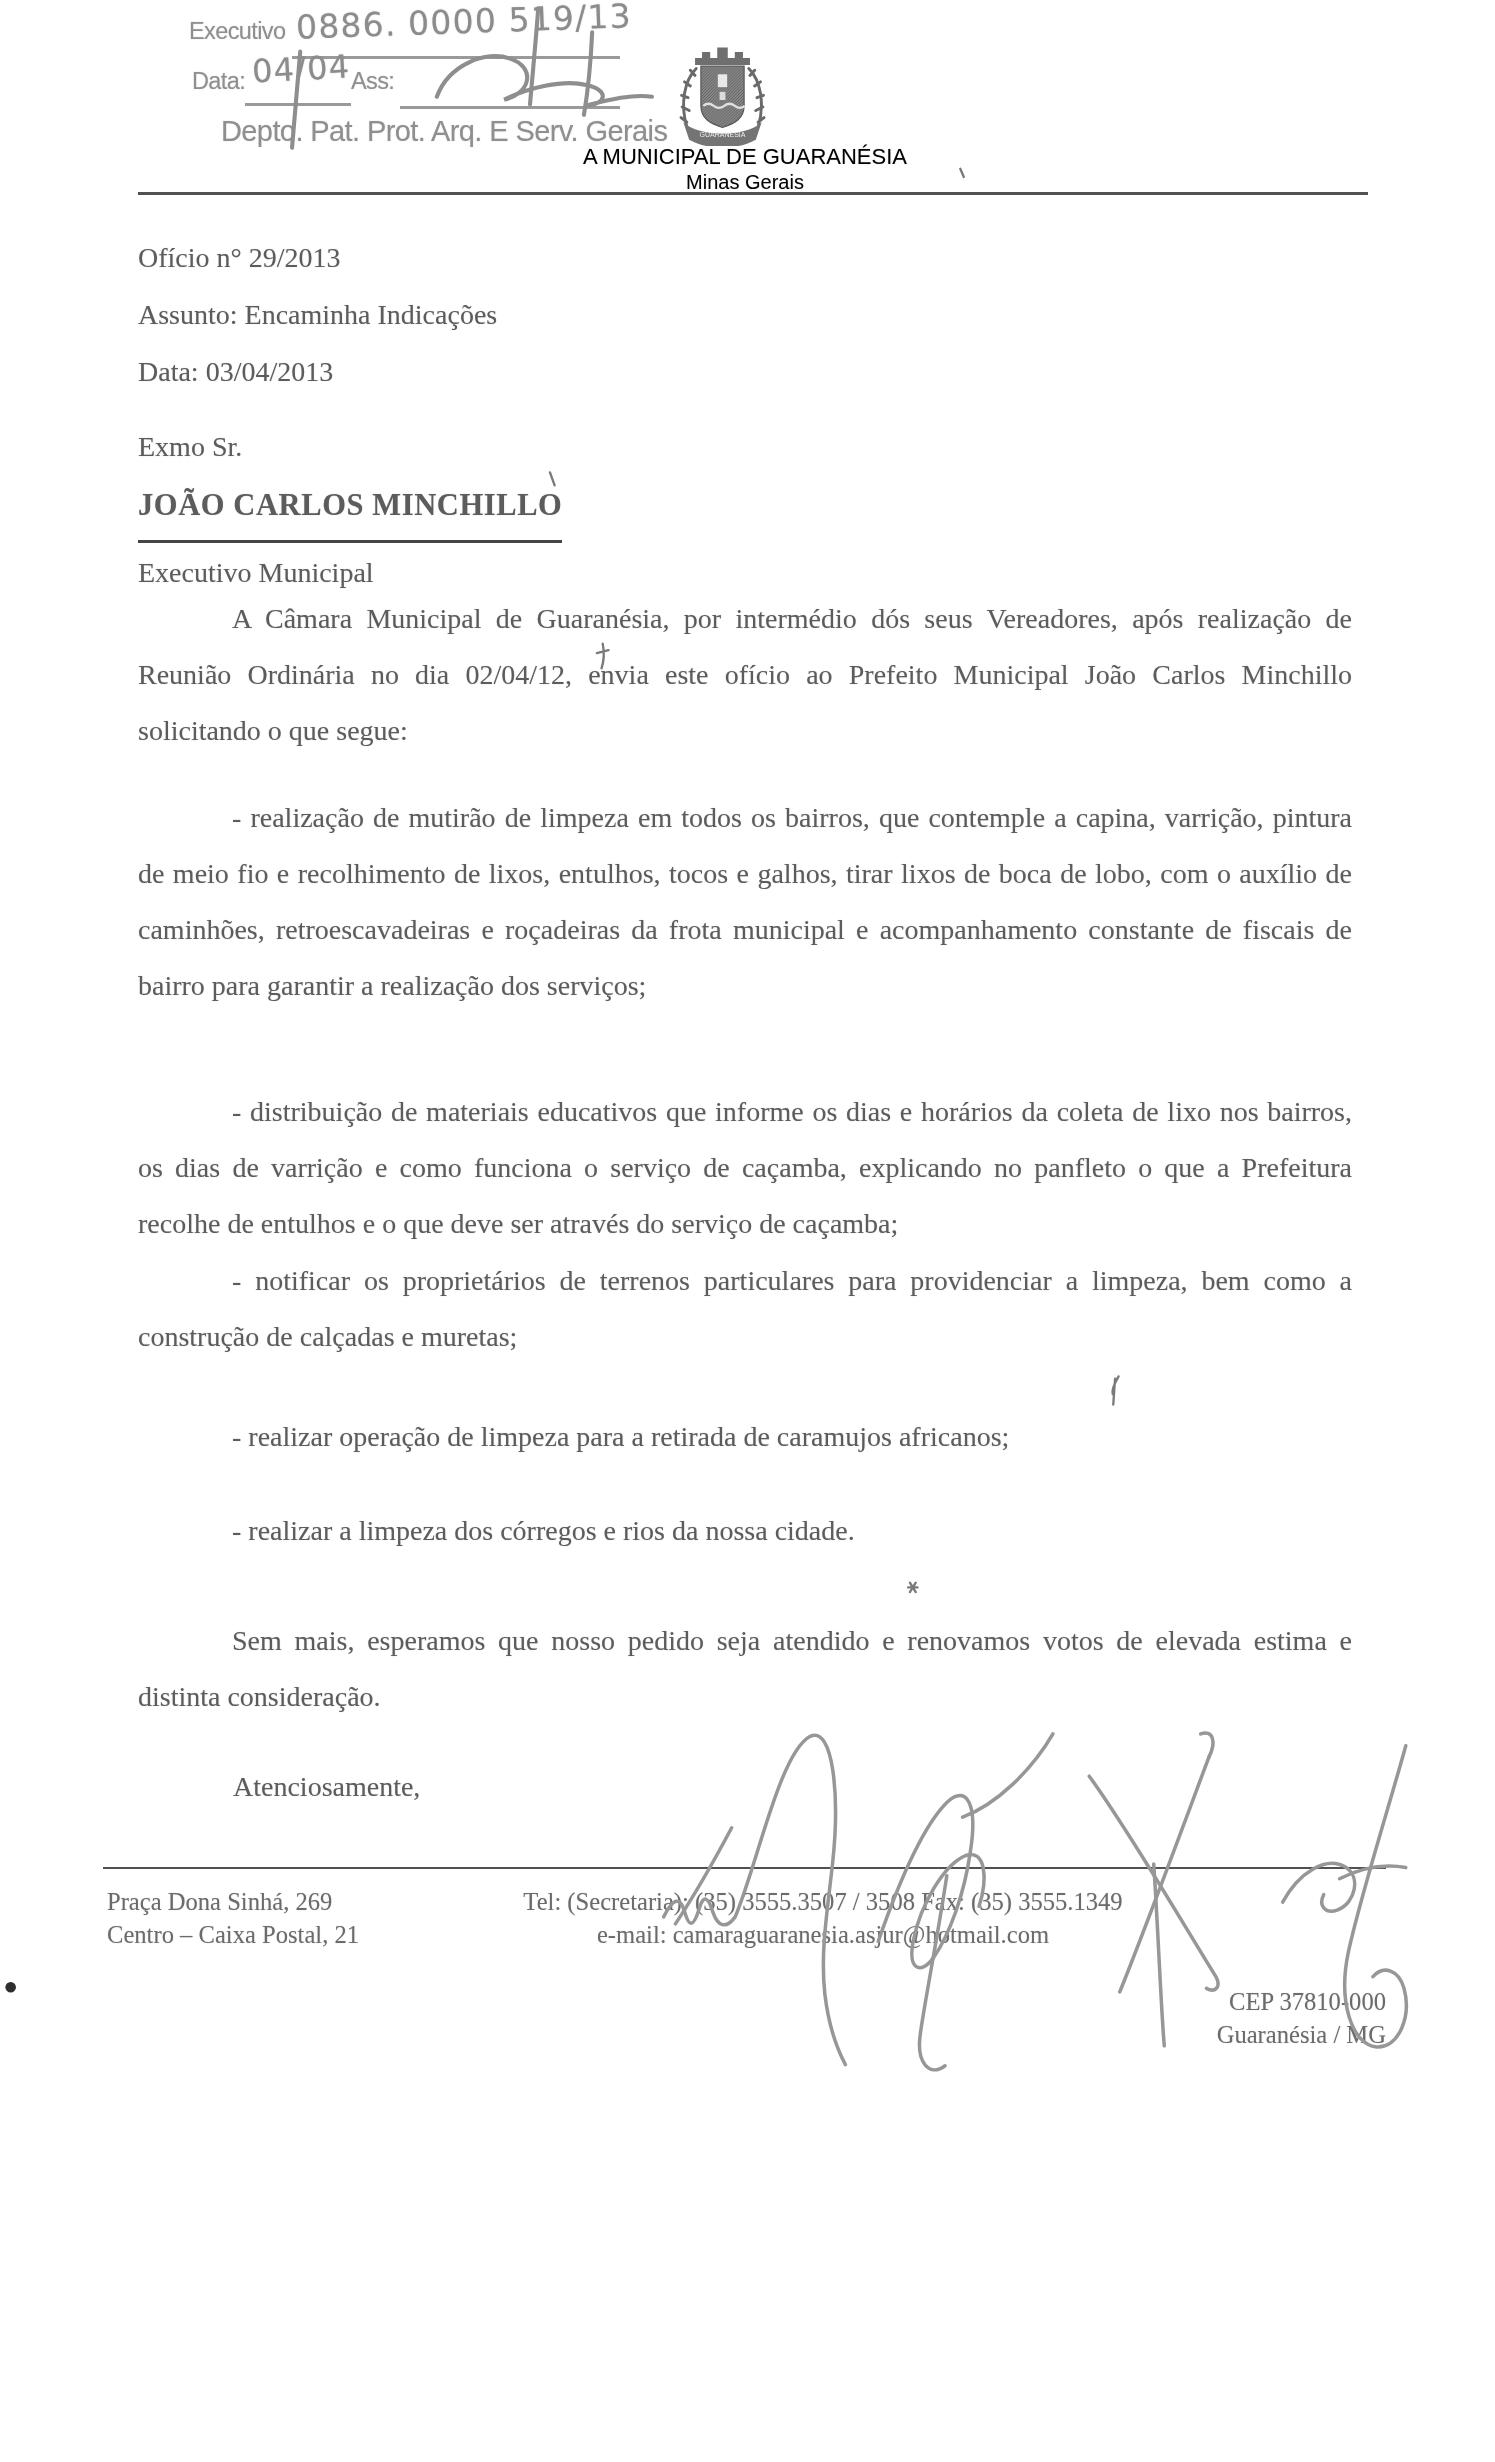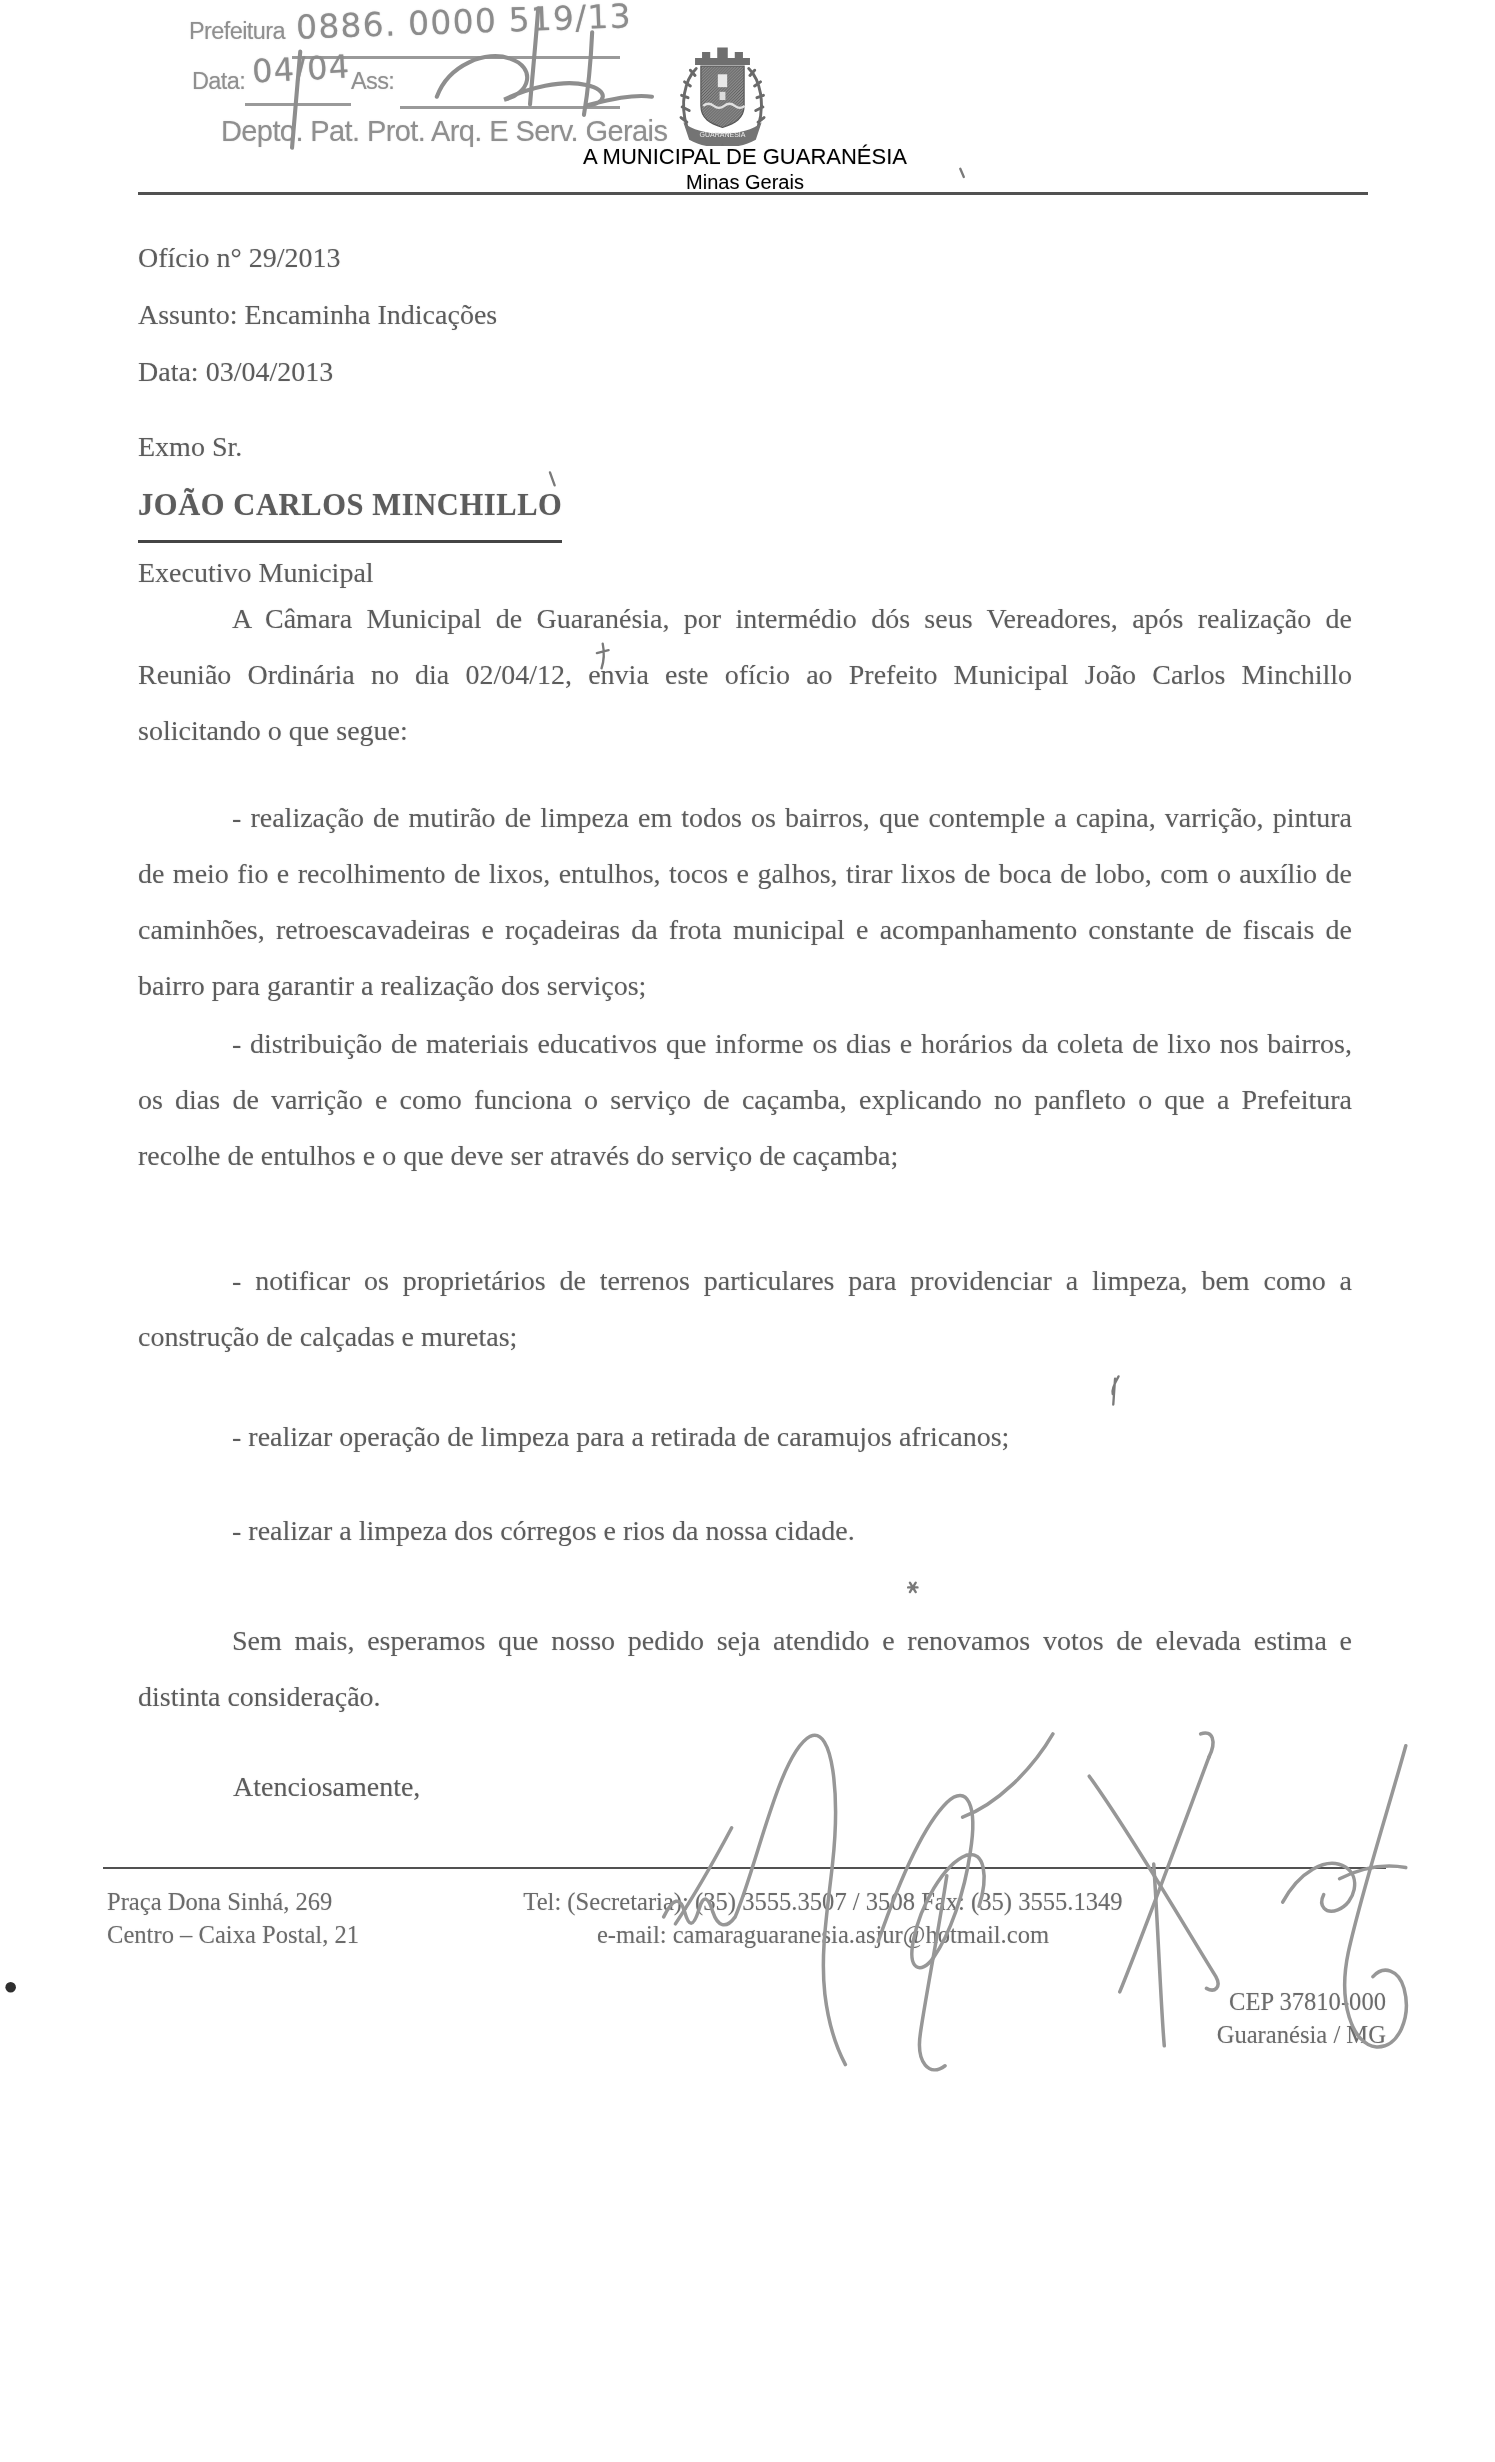--- a/index.html
+++ b/index.html
@@ -27,21 +27,21 @@
   svg{display:block;}
   .inkstroke{fill:none;stroke:#979797;stroke-width:6;stroke-linecap:round;stroke-linejoin:round;}
   .stampstroke{fill:none;stroke:#8e8e8e;stroke-width:7;stroke-linecap:round;}
   .speck{fill:none;stroke:#7a7a7a;stroke-width:4;stroke-linecap:round;}
 </style>
 </head>
 <body>
 
 <div id="page">
 
-  <div class="abs stamp" style="left:189px;top:17.6px;font-size:23.5px;">Prefeitura</div>
+  <div class="abs stamp" style="left:189px;top:17.6px;font-size:23.5px;">Executivo</div>
   <div class="abs hand" style="left:296px;top:2.3px;font-size:33px;transform:rotate(-2deg);">0886. 0000 519/13</div>
   <div class="abs stline" style="left:292px;top:56px;width:328px;"></div>
 
   <div class="abs stamp" style="left:192px;top:68px;font-size:23.5px;">Data:</div>
   <div class="abs hand" style="left:252px;top:50px;font-size:32px;transform:rotate(-3deg);">04/04</div>
   <div class="abs stamp" style="left:351px;top:68px;font-size:23.5px;">Ass:</div>
   <div class="abs stline" style="left:245px;top:103px;width:106px;"></div>
   <div class="abs stline" style="left:400px;top:106px;width:220px;"></div>
 
   <div class="abs stamp" style="left:221px;top:115px;font-size:29px;">Depto. Pat. Prot. Arq. E Serv. Gerais</div>
@@ -77,21 +77,21 @@
 
   <div class="abs ink" style="left:138px;top:417px;font-size:28px;line-height:59px;">
     <div>Exmo Sr.</div>
     <div><span class="name">JOÃO CARLOS MINCHILLO</span></div>
     <div>Executivo Municipal</div>
   </div>
 
   <div class="abs ink para" style="left:138px;top:591px;">A Câmara Municipal de Guaranésia, por intermédio dós seus Vereadores, após realização de Reunião Ordinária no dia 02/04/12, envia este ofício ao Prefeito Municipal João Carlos Minchillo solicitando o que segue:</div>
 
   <div class="abs ink para" style="left:138px;top:790px;">- realização de mutirão de limpeza em todos os bairros, que contemple a capina, varrição, pintura de meio fio e recolhimento de lixos, entulhos, tocos e galhos, tirar lixos de boca de lobo, com o auxílio de caminhões, retroescavadeiras e roçadeiras da frota municipal e acompanhamento constante de fiscais de bairro para garantir a realização dos serviços;</div>
-  <div class="abs ink para" style="left:138px;top:1016px;">- distribuição de materiais educativos que informe os dias e horários da coleta de lixo nos bairros, os dias de varrição e como funciona o serviço de caçamba, explicando no panfleto o que a Prefeitura recolhe de entulhos e o que deve ser através do serviço de caçamba;</div>
+  <div class="abs ink para" style="left:138px;top:1084px;">- distribuição de materiais educativos que informe os dias e horários da coleta de lixo nos bairros, os dias de varrição e como funciona o serviço de caçamba, explicando no panfleto o que a Prefeitura recolhe de entulhos e o que deve ser através do serviço de caçamba;</div>
   <div class="abs ink para" style="left:138px;top:1253px;">- notificar os proprietários de terrenos particulares para providenciar a limpeza, bem como a construção de calçadas e muretas;</div>
   <div class="abs ink para" style="left:138px;top:1409px;">- realizar operação de limpeza para a retirada de caramujos africanos;</div>
   <div class="abs ink para" style="left:138px;top:1503px;">- realizar a limpeza dos córregos e rios da nossa cidade.</div>
 
   <div class="abs ink para" style="left:138px;top:1613px;">Sem mais, esperamos que nosso pedido seja atendido e renovamos votos de elevada estima e distinta consideração.</div>
   <div class="abs ink" style="left:233px;top:1771px;font-size:28px;">Atenciosamente,</div>
 
   <div class="abs rule" style="left:103px;top:1867px;width:1283px;height:2.3px;"></div>
 
   <div class="abs foot" style="left:107px;top:1876px;">

